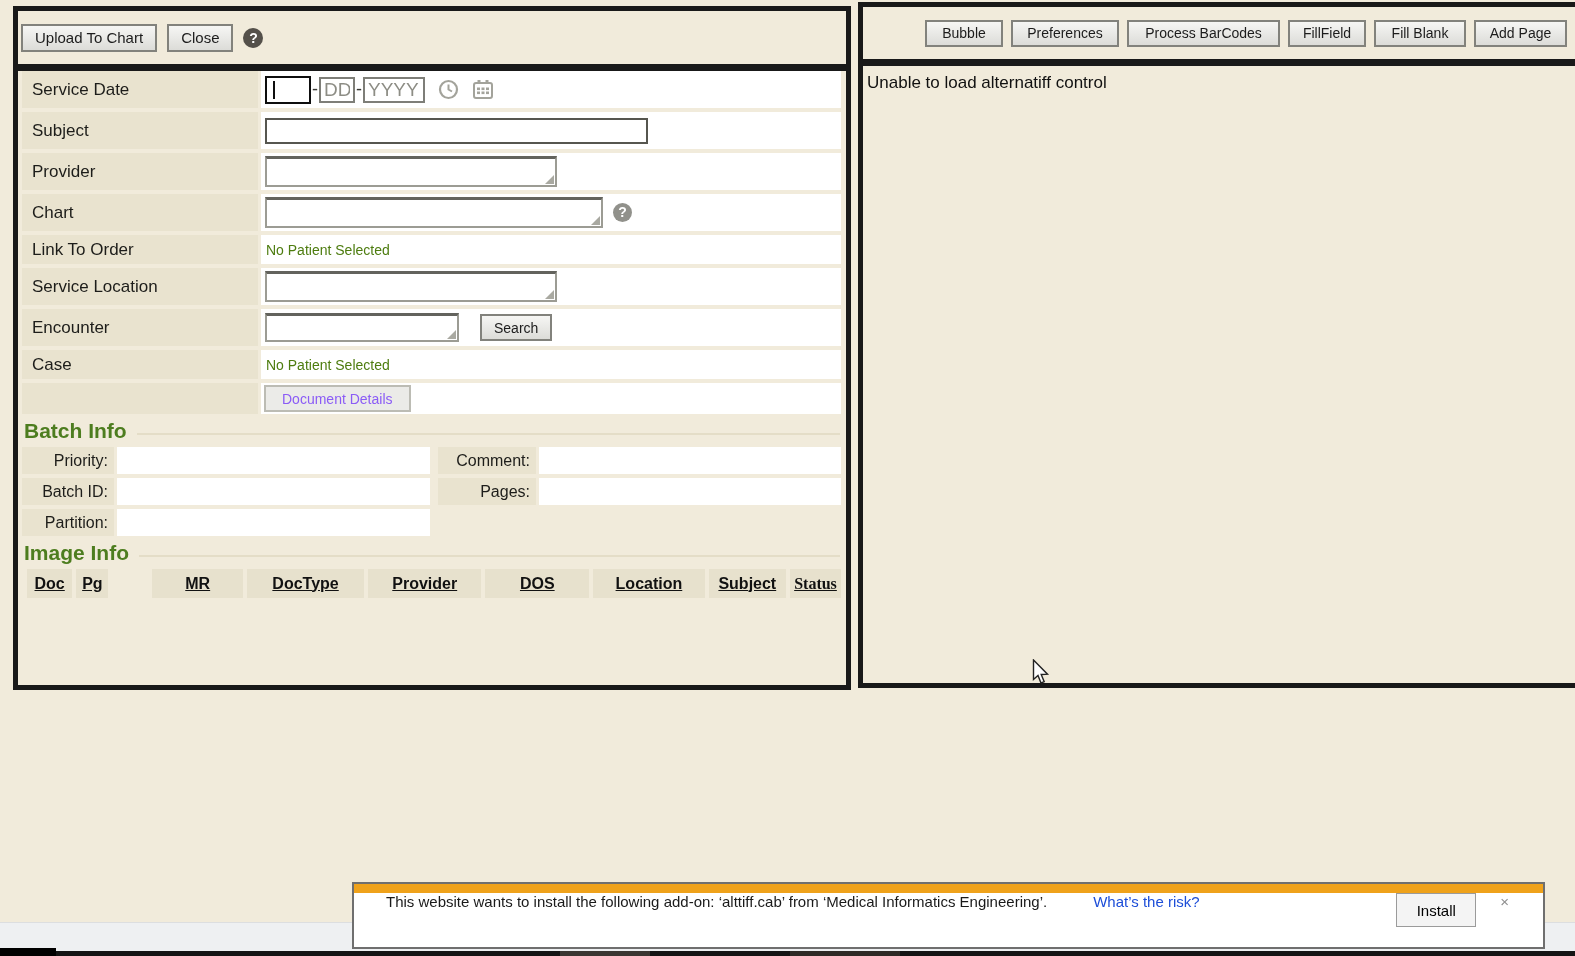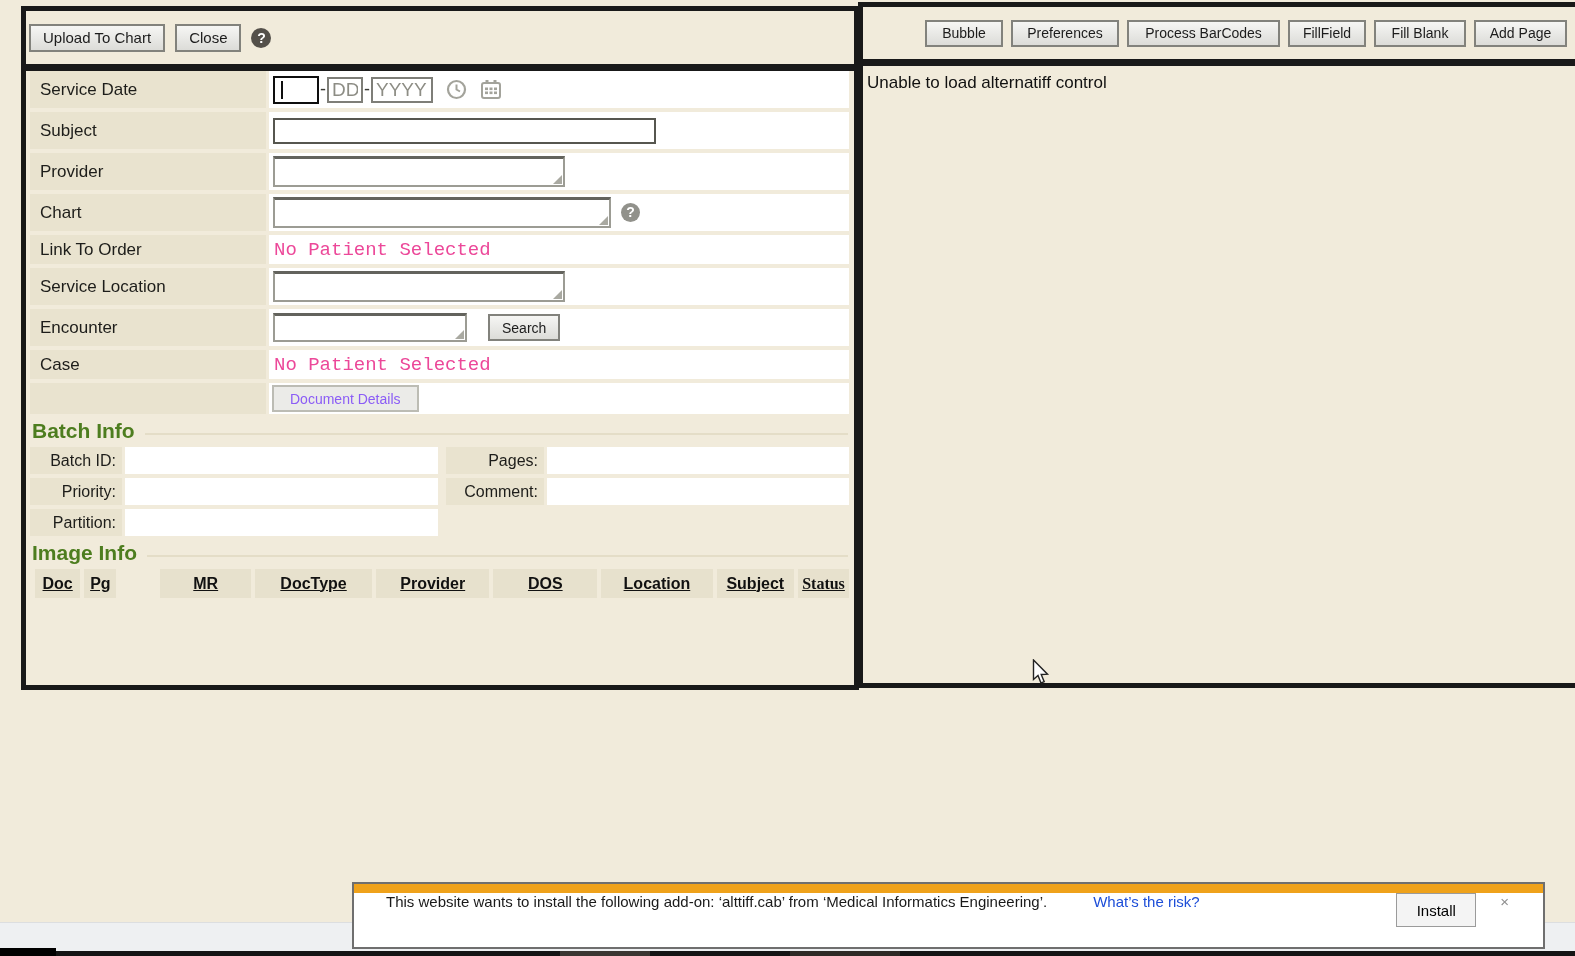--- a/index.html
+++ b/index.html
@@ -7,21 +7,21 @@
   body {
     position: relative;
     overflow: hidden;
     background: #f1ebdb;
     font-family: "Liberation Sans", sans-serif;
     color: #1d1d1a;
   }
 
   
   .panel { position:absolute; background:#f1ebdb; border:5px solid #191919; }
-  .left-panel  { left:21px; top:6px;  width:838px; height:684px; }
+  .left-panel  { left:13px; top:6px;  width:838px; height:684px; }
   .right-panel { left:858px; top:2px; width:725px; height:686px; }
 
   .topbar { border-bottom:7px solid #191919; display:flex; align-items:center; }
   .left-topbar  { height:60px; padding-left:3px; gap:10px; }
   .right-topbar { height:59px; padding-left:62px; gap:8px; }
 
   
   .btn {
     font-family:"Liberation Sans",sans-serif;
     font-size:15px; color:#1c1c1c;
@@ -94,21 +94,21 @@
     position:absolute; right:1px; bottom:1px; width:0; height:0;
     border-style:solid; border-width:0 0 9px 9px;
     border-color:transparent transparent #a9a9a1 transparent;
   }
   .w292 { width:292px; } .w338 { width:338px; } .w194 { width:194px; height:29px; }
 
   .txt-input {
     width:383px; height:26px; border:2px solid #56564f;
     font-size:17px; padding:0 4px; outline:none; margin-left:1px; background:#fff;
   }
-  .ro-text { font-size:19px; color:#ec4899; padding-left:2px;font-family:Liberation Mono, monospace; }
+  .ro-text { font-size:14px; color:#4d7c0f; padding-left:2px; }
   .enc-search { margin-left:21px; }
   .chart-q { margin-left:10px; }
 
   
   .brow { display:flex; margin:0 5px 4px 4px; height:27px; }
   .blbl {
     background:#e9e3cf; font-size:16px;
     display:flex; align-items:center; justify-content:flex-end;
     padding-right:6px;
   }
@@ -272,30 +272,30 @@
     <div class="frow h31">
       <div class="lbl"></div>
       <div class="fld">
         <button class="btn-dis">Document Details</button>
       </div>
     </div>
 
     <div class="sec-h med">Batch Info</div>
 
     <div class="brow">
+      <div class="blbl blbl-l">Priority:</div>
+      <div class="bwhite bw-fix"></div>
+      <div class="blbl blbl-r">Comment:</div>
+      <div class="bwhite bw-fill"></div>
+    </div>
+
+    <div class="brow">
       <div class="blbl blbl-l">Batch ID:</div>
       <div class="bwhite bw-fix"></div>
       <div class="blbl blbl-r">Pages:</div>
-      <div class="bwhite bw-fill"></div>
-    </div>
-
-    <div class="brow">
-      <div class="blbl blbl-l">Priority:</div>
-      <div class="bwhite bw-fix"></div>
-      <div class="blbl blbl-r">Comment:</div>
       <div class="bwhite bw-fill"></div>
     </div>
 
     <div class="brow">
       <div class="blbl blbl-l">Partition:</div>
       <div class="bwhite bw-fix"></div>
     </div>
 
     <div class="sec-h med">Image Info</div>
 

